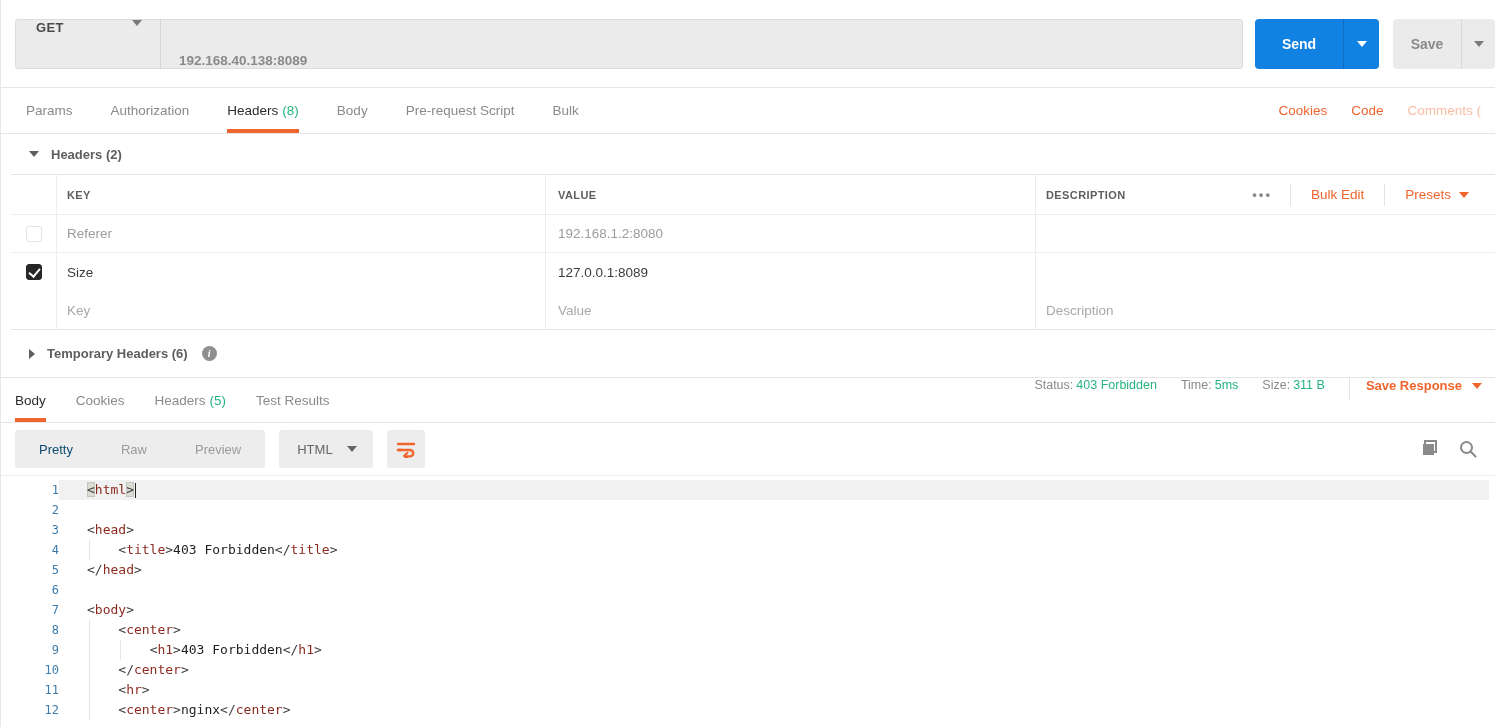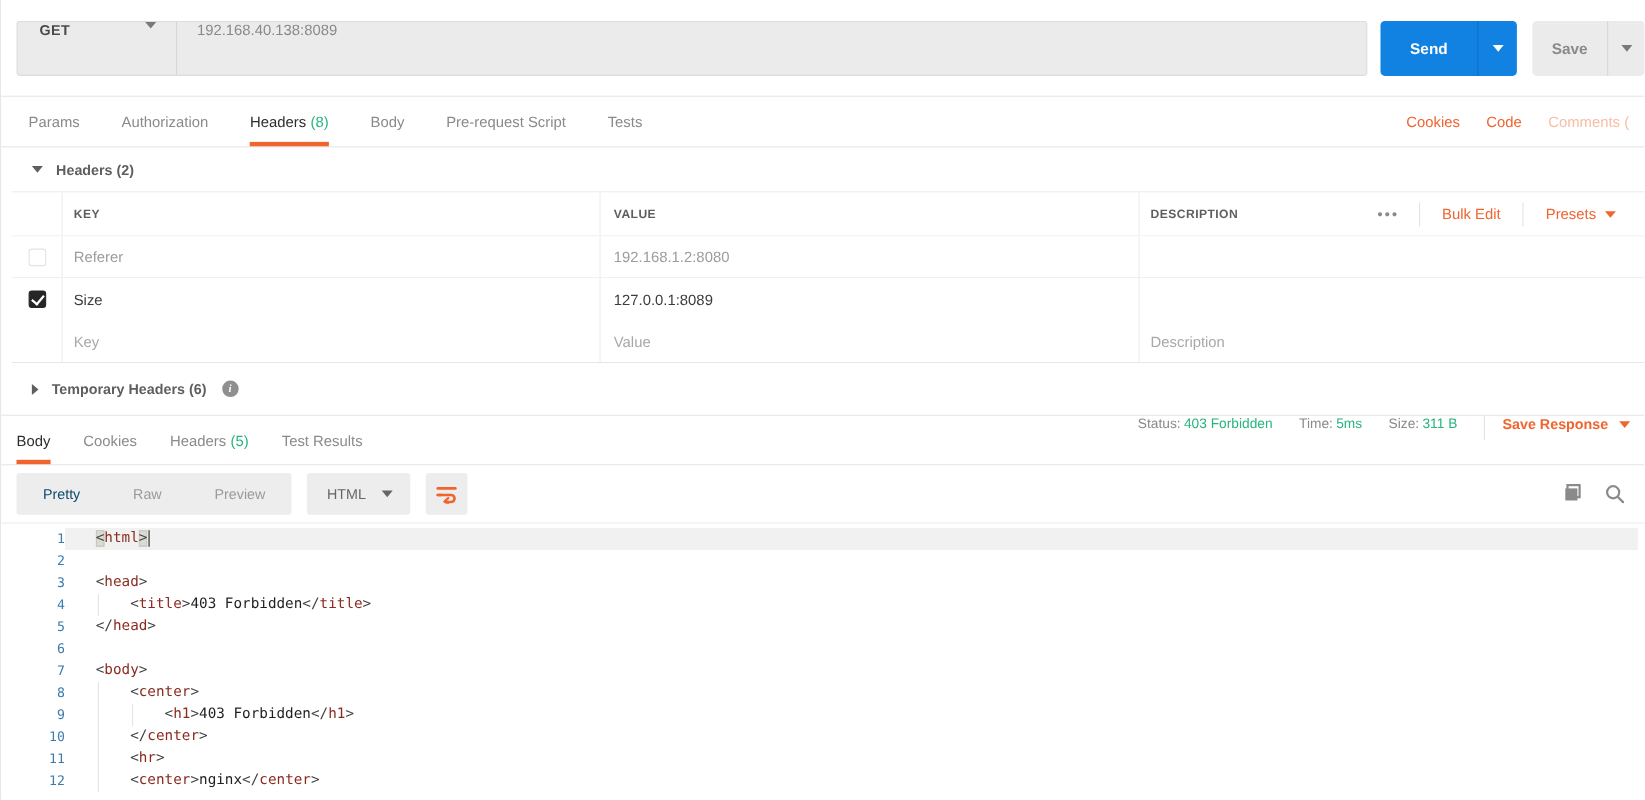--- a/index.html
+++ b/index.html
@@ -10,22 +10,22 @@
   
   .topbar { height: 88px; background: #fff; border-bottom: 1px solid #e6e6e6;
     display: flex; align-items: center; padding: 0 0 0 14px; }
   .url-group { display: flex; flex: 1; height: 50px; background: #ebebeb;
     border: 1px solid #dcdcdc; border-radius: 3px; overflow: hidden; }
   .method-select { width: 145px; display: flex; justify-content: space-between;
     padding: 0 18px 0 20px; border-right: 1px solid #d6d6d6; cursor: pointer; }
   .method-select .m-label { font-size: 13px; font-weight: 700; color: #4a4a4a; letter-spacing: .3px; }
   .caret { width: 0; height: 0; border-left: 5px solid transparent; border-right: 5px solid transparent;
     border-top: 6px solid #7a7a7a; display: inline-block; }
-  .url-input { flex: 1; display: flex; align-items: flex-start; padding-left: 18px;
-    font-size: 13.5px; color: #8a8a8a; }
+  .url-input { flex: 1; display: flex; align-items: flex-end; padding-left: 18px;
+    font-size: 13.5px; color: #8a8a8a; font-weight: bold; }
   .send-btn { height: 50px; display: flex; margin-left: 12px; border-radius: 4px; overflow: hidden;
     background: #1182e2; cursor: pointer; flex: none; }
   .send-main { width: 88px; display: flex; align-items: center; justify-content: center;
     color: #fff; font-size: 14px; font-weight: 700; }
   .send-caret { width: 36px; display: flex; align-items: center; justify-content: center;
     border-left: 1px solid rgba(0,0,0,.14); }
   .send-caret .caret { border-top-color: #fff; border-left-width: 5px; border-right-width: 5px; }
   .save-btn { height: 50px; display: flex; margin-left: 14px; border-radius: 4px; overflow: hidden;
     background: #ebebeb; cursor: pointer; flex: none; }
   .save-main { width: 68px; display: flex; align-items: center; justify-content: center;
@@ -163,21 +163,21 @@
         <span>Headers</span>
         <span class="count">(8)</span>
       </div>
       <div class="tab">
         <span>Body</span>
       </div>
       <div class="tab">
         <span>Pre-request Script</span>
       </div>
       <div class="tab">
-        <span>Tests</span>
+        <span>Bulk</span>
       </div>
     </div>
   <div class="req-tab-links" id="req-links">
       <span class="link-orange">Cookies</span>
       <span class="link-orange">Code</span>
       <span class="link-faded">Comments (</span>
     </div>
 </div>
 
 <div class="section-title-row">

